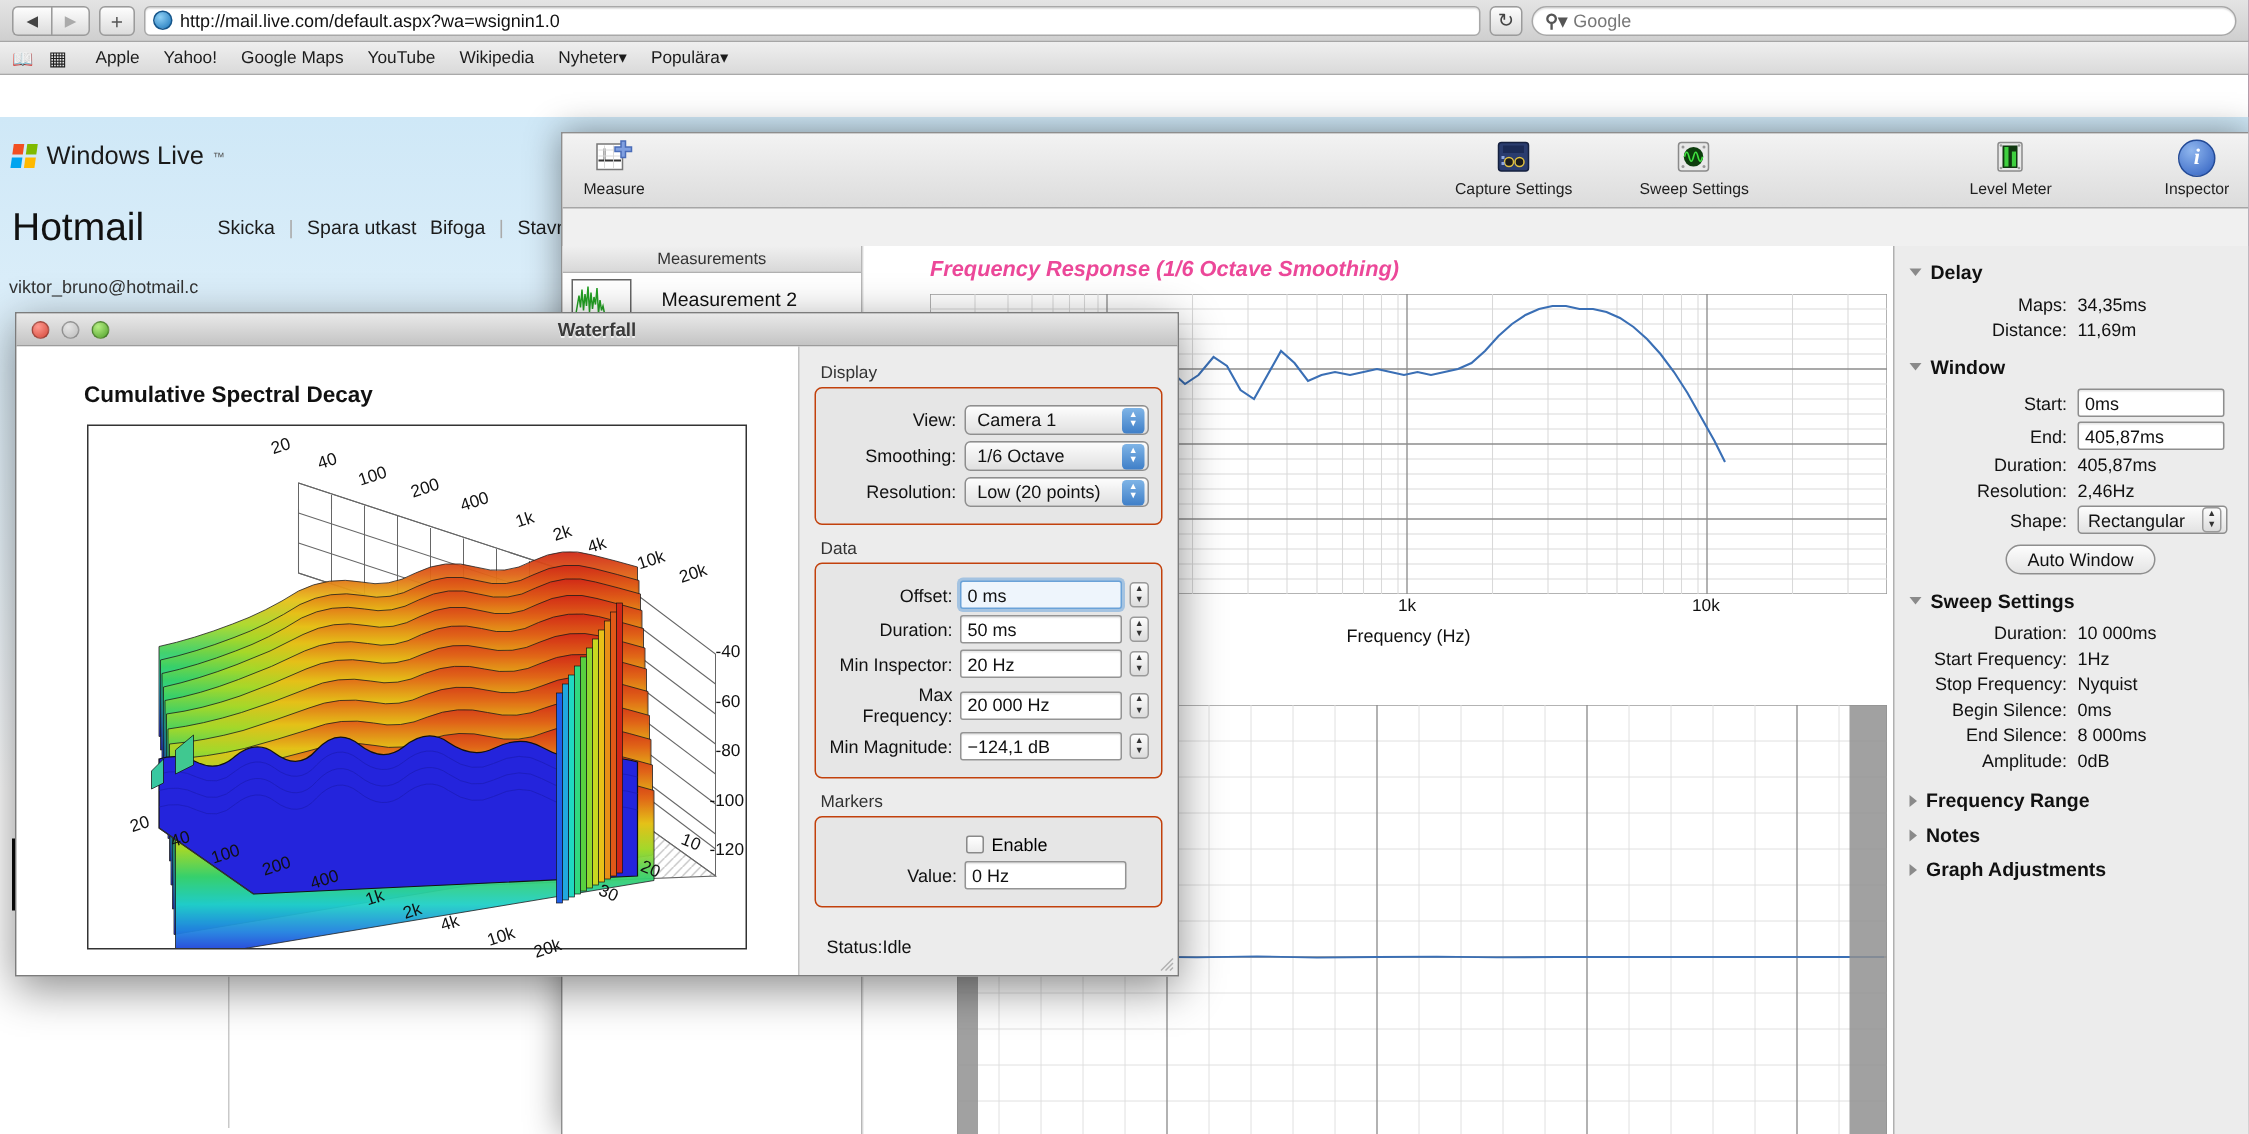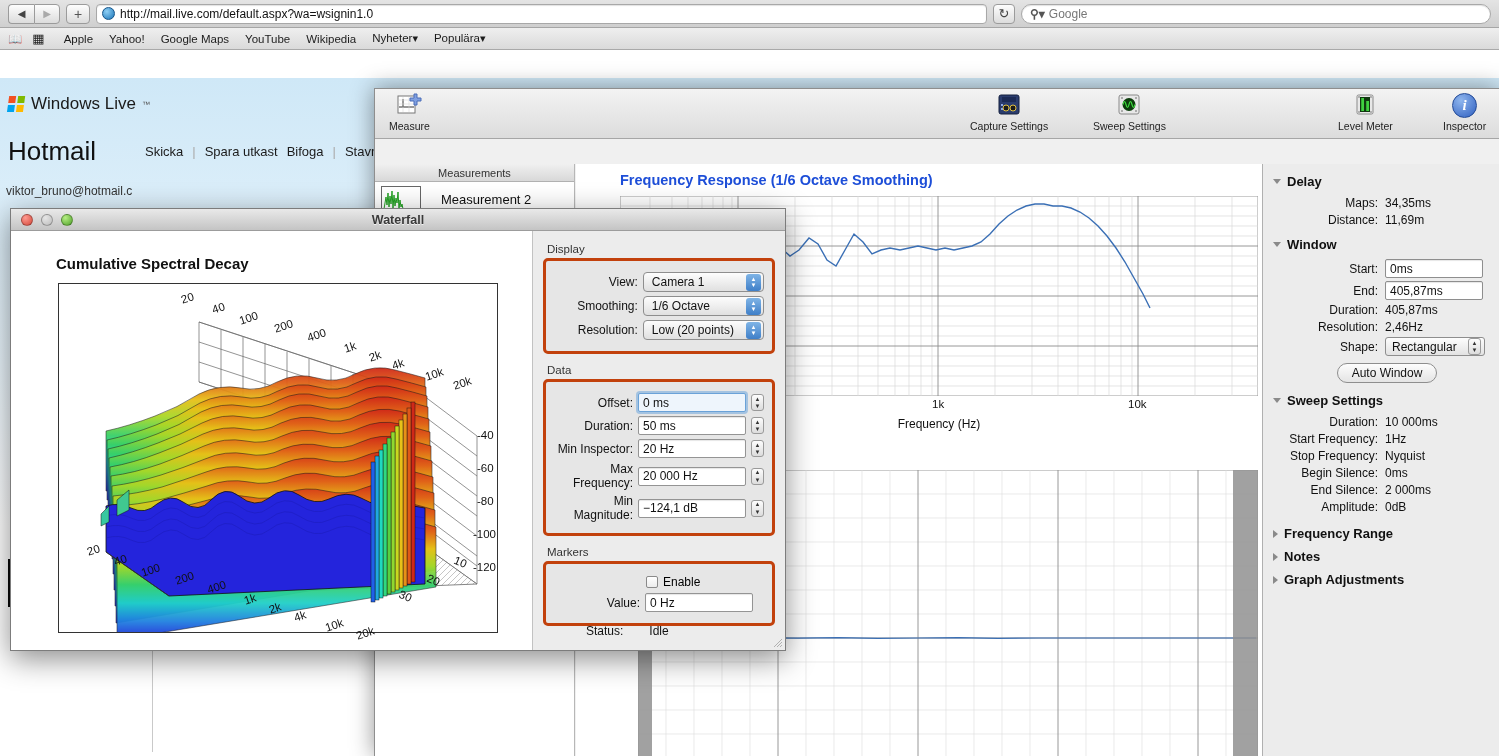--- a/index.html
+++ b/index.html
@@ -188,21 +188,21 @@
     overflow:hidden;flex:0 0 auto;
   }
   .sb-name{font-size:13px;color:#111;}
 
   
   .fz-content{
     position:absolute;left:201px;top:75px;right:237px;bottom:0;background:#fff;
   }
   .chart-title{
     position:absolute;left:44px;top:8px;
-    font-size:14.5px;font-weight:bold;color:#1d4ed8;
+    font-size:14.5px;font-weight:bold;color:#ec4899;font-style:italic;
   }
   .axis-label{
     position:absolute;text-align:center;font-size:12px;color:#111;
   }
   .tick{position:absolute;font-size:11.5px;color:#111;}
 
   
   .fz-inspector{
     position:absolute;right:0;top:75px;width:237px;bottom:0;
     background:#ececec;border-left:1px solid #b0b0b0;
@@ -267,21 +267,21 @@
   }
   .wf-chart-title{position:absolute;left:45px;top:24px;font-size:15px;font-weight:bold;color:#111;}
   .wf-plot{position:absolute;left:47px;top:52px;width:440px;height:350px;border:1px solid #333;background:#fff;}
 
   .wf-right{
     position:absolute;left:521px;top:22px;right:0;bottom:0;
     background:#ececec;border-left:1px solid #c2c2c2;
     padding:8px 10px;
   }
   .grp-label{font-size:11.5px;color:#333;margin:4px 0 3px 4px;}
-  .grp-box{border:3px solid #c2410c;border-radius:5px;background:#e6e6e6;padding:7px 8px;}
+  .grp-box{border:1px solid #c2410c;border-radius:5px;background:#e6e6e6;padding:7px 8px;}
   .frow{display:flex;align-items:center;margin:4px 0;gap:5px;}
   .frow .lab{width:86px;text-align:right;font-size:12px;color:#111;}
   .txtf{
     flex:0 0 auto;width:108px;height:19px;background:#fff;border:1px solid #949494;
     border-radius:2px;padding:0 4px;font-size:12px;color:#111;display:flex;align-items:center;
     box-shadow:inset 0 1px 1px rgba(0,0,0,.1);
   }
   .txtf.focus{border:1px solid #6aa2d8;box-shadow:0 0 0 2px rgba(110,165,220,.55);background:#eef5fc;}
   .popup2{
     width:124px;height:20px;border:1px solid #8e8e8e;border-radius:4px;
@@ -289,21 +289,21 @@
     display:flex;align-items:center;justify-content:space-between;
     padding:0 2px 0 8px;font-size:12px;color:#111;
   }
   .pop-arrows{
     width:15px;height:17px;border-radius:3px;
     background:linear-gradient(180deg,#7fb4e6,#3f7fc8);
     display:flex;flex-direction:column;align-items:center;justify-content:center;
     color:#fff;font-size:6px;line-height:1;flex:0 0 auto;
   }
   .chk{width:12px;height:12px;border:1px solid #8a8a8a;border-radius:2px;background:linear-gradient(180deg,#fff,#ececec);flex:0 0 auto;}
-  .status-row{position:absolute;left:18px;bottom:12px;display:flex;gap:26px;font-size:12px;color:#111;margin-left:35px;}
+  .status-row{position:absolute;left:18px;bottom:12px;display:flex;gap:0;font-size:12px;color:#111;}
   .resize-grip{position:absolute;right:2px;bottom:2px;width:12px;height:12px;opacity:.5;}
 
   .sm{font-size:11px;}
 </style>
 </head>
 <body>
 
 <div id="desktop">
   <div class="star" style="left:60px;top:6px;width:2px;height:2px;"></div>
   <div class="star" style="left:210px;top:14px;width:1.5px;height:1.5px;"></div>
@@ -426,21 +426,21 @@
           <path d="M7 11.5q1.5-6 3-0 1.5 6 3 0 1.5-6 3 0 1.5 6 3 0" stroke="#3fe03f" fill="none" stroke-width="1.1"></path>
           <circle cx="6" cy="5" r="1" fill="#999"></circle>
             <circle cx="20" cy="5" r="1" fill="#999"></circle>
           <circle cx="6" cy="18" r="1" fill="#999"></circle>
             <circle cx="20" cy="18" r="1" fill="#999"></circle>
         </svg>
       </div>
       <div class="tb-label">Sweep Settings</div>
     </div>
 
-    <div class="tb-item" style="left:938px;margin-left:25px;">
+    <div class="tb-item" style="left:938px;">
       <div class="tb-iconbox">
         <svg width="26" height="24" viewBox="0 0 26 24">
           <rect x="5" y="2" width="16" height="19" rx="1.5" fill="#e8e8e8" stroke="#8a8a8a"></rect>
           <rect x="8" y="4" width="10" height="15" fill="#103810"></rect>
           <rect x="9" y="5" width="3" height="13" fill="#3fd03f"></rect>
           <rect x="14" y="8" width="3" height="10" fill="#3fd03f"></rect>
           <path d="M9 5v13M14 5v13" stroke="#103810" stroke-width=".5"></path>
           <circle cx="7" cy="4" r=".9" fill="#999"></circle>
             <circle cx="19" cy="4" r=".9" fill="#999"></circle>
           <circle cx="7" cy="19" r=".9" fill="#999"></circle>
@@ -659,21 +659,21 @@
     <div class="ins-row">
       <span class="ins-lab">Stop Frequency:</span>
       <span class="ins-val">Nyquist</span>
     </div>
     <div class="ins-row">
       <span class="ins-lab">Begin Silence:</span>
       <span class="ins-val">0ms</span>
     </div>
     <div class="ins-row">
       <span class="ins-lab">End Silence:</span>
-      <span class="ins-val">2 000ms</span>
+      <span class="ins-val">8 000ms</span>
     </div>
     <div class="ins-row">
       <span class="ins-lab">Amplitude:</span>
       <span class="ins-val">0dB</span>
     </div>
 
     <div class="ins-section" style="margin-top:8px;">
       <span class="tri"></span>
       <span>Frequency Range</span>
     </div>

